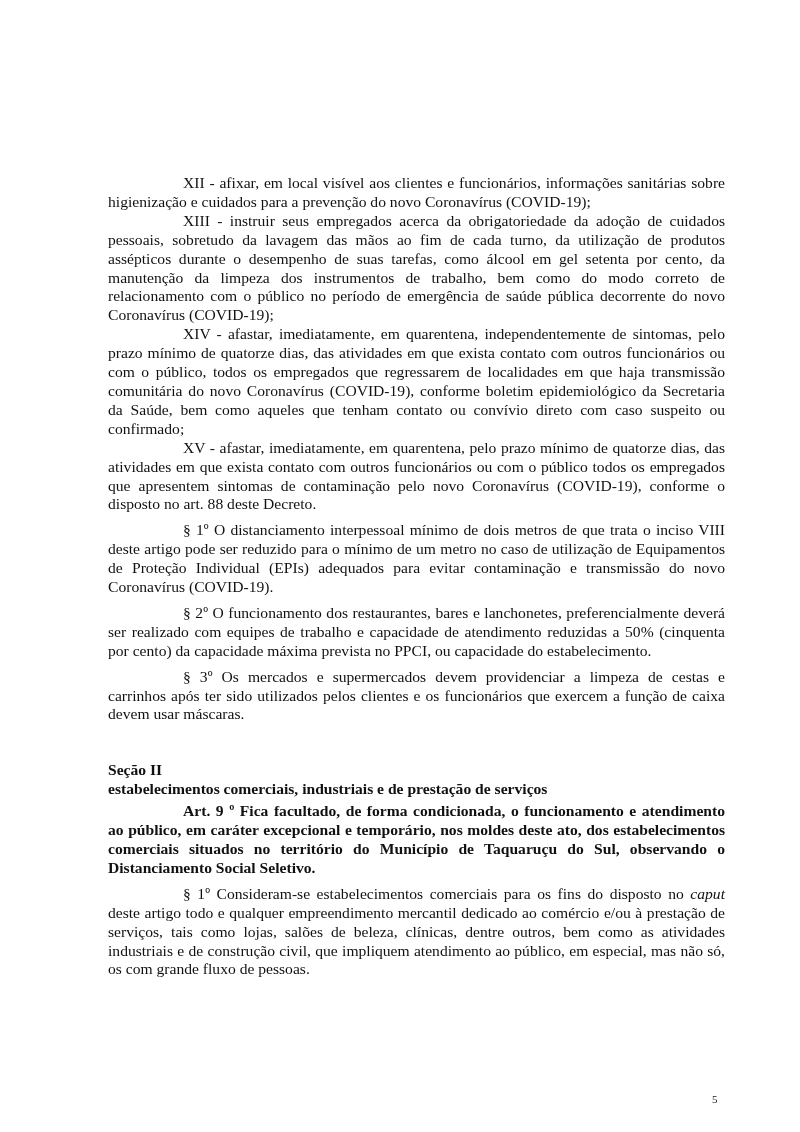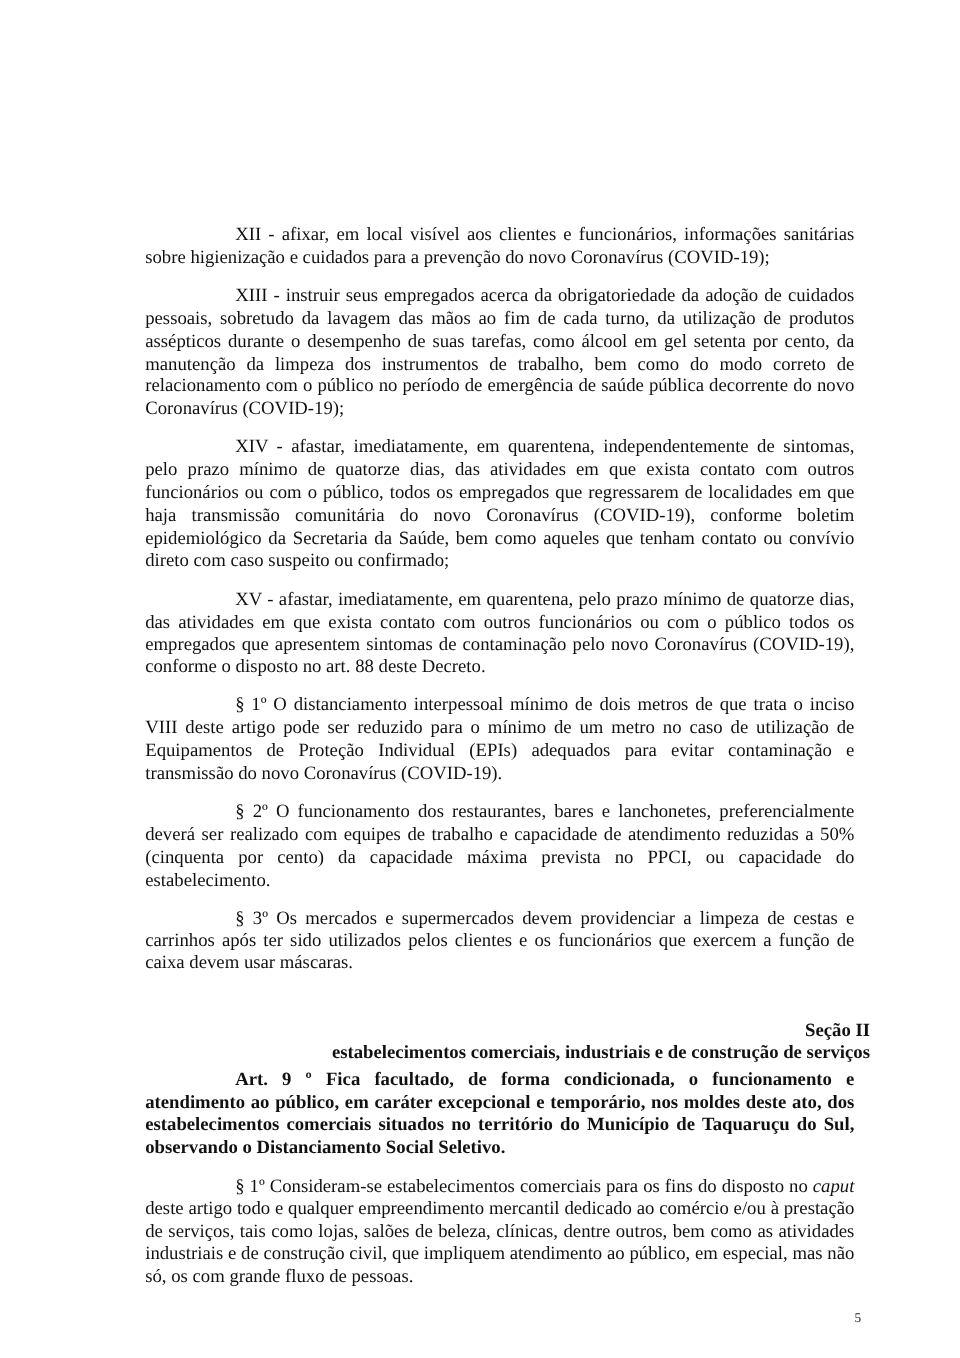--- a/index.html
+++ b/index.html
@@ -3,24 +3,24 @@
 <meta charset="utf-8">
 <style>
   html, body { margin: 0; padding: 0; background: #ffffff; }
   body { width: 800px; height: 1132px; position: relative; overflow: hidden; }
   .page {
     position: absolute; left: 108px; top: 174px; width: 617px;
     font-family: "Liberation Serif", "DejaVu Serif", serif;
     font-size: 15.6px; line-height: 18.9px; color: #111;
     text-align: justify;
   }
-  .page p { margin: 13px; text-indent: 75px; }
+  .page p { margin: 0; text-indent: 75px; }
   .page p.gap { margin-top: 7px; }
   .section { text-align: center; font-weight: bold; text-indent: 0; margin-top: 37px; }
-  .section div { text-indent: 0; text-align: right; }
+  .section div { text-indent: 0; text-align: left; }
   .section + p { margin-top: 3px; font-weight: bold; }
   .page-number {
     position: absolute; left: 712px; top: 1093px;
     font-family: "Liberation Serif", serif; font-size: 11px; color: #222;
   }
   i { font-style: italic; }
 </style>
 </head>
 <body>
 
@@ -28,20 +28,20 @@
   <p>XII - afixar, em local visível aos clientes e funcionários, informações sanitárias sobre higienização e cuidados para a prevenção do novo Coronavírus (COVID-19);</p>
   <p>XIII - instruir seus empregados acerca da obrigatoriedade da adoção de cuidados pessoais, sobretudo da lavagem das mãos ao fim de cada turno, da utilização de produtos assépticos durante o desempenho de suas tarefas, como álcool em gel setenta por cento, da manutenção da limpeza dos instrumentos de trabalho, bem como do modo correto de relacionamento com o público no período de emergência de saúde pública decorrente do novo Coronavírus (COVID-19);</p>
   <p>XIV - afastar, imediatamente, em quarentena, independentemente de sintomas, pelo prazo mínimo de quatorze dias, das atividades em que exista contato com outros funcionários ou com o público, todos os empregados que regressarem de localidades em que haja transmissão comunitária do novo Coronavírus (COVID-19), conforme boletim epidemiológico da Secretaria da Saúde, bem como aqueles que tenham contato ou convívio direto com caso suspeito ou confirmado;</p>
   <p>XV - afastar, imediatamente, em quarentena, pelo prazo mínimo de quatorze dias, das atividades em que exista contato com outros funcionários ou com o público todos os empregados que apresentem sintomas de contaminação pelo novo Coronavírus (COVID-19), conforme o disposto no art. 88 deste Decreto.</p>
   <p class="gap">§ 1º O distanciamento interpessoal mínimo de dois metros de que trata o inciso VIII deste artigo pode ser reduzido para o mínimo de um metro no caso de utilização de Equipamentos de Proteção Individual (EPIs) adequados para evitar contaminação e transmissão do novo Coronavírus (COVID-19).</p>
   <p class="gap">§ 2º O funcionamento dos restaurantes, bares e lanchonetes, preferencialmente deverá ser realizado com equipes de trabalho e capacidade de atendimento reduzidas a 50% (cinquenta por cento) da capacidade máxima prevista no PPCI, ou capacidade do estabelecimento.</p>
   <p class="gap">§ 3º Os mercados e supermercados devem providenciar a limpeza de cestas e carrinhos após ter sido utilizados pelos clientes e os funcionários que exercem a função de caixa devem usar máscaras.</p>
 
   <div class="section">
     <div>Seção II</div>
-    <div>estabelecimentos comerciais, industriais e de construção de serviços</div>
+    <div>estabelecimentos comerciais, industriais e de prestação de serviços</div>
   </div>
 
   <p>Art. 9 º Fica facultado, de forma condicionada, o funcionamento e atendimento ao público, em caráter excepcional e temporário, nos moldes deste ato, dos estabelecimentos comerciais situados no território do Município de Taquaruçu do Sul, observando o Distanciamento Social Seletivo.</p>
   <p class="gap"><span>§ 1º Consideram-se estabelecimentos comerciais para os fins do disposto no </span><i>caput</i><span> deste artigo todo e qualquer empreendimento mercantil dedicado ao comércio e/ou à prestação de serviços, tais como lojas, salões de beleza, clínicas, dentre outros, bem como as atividades industriais e de construção civil, que impliquem atendimento ao público, em especial, mas não só, os com grande fluxo de pessoas.</span></p>
 </div>
 
 <div class="page-number">5</div>
 
 </body></html>

